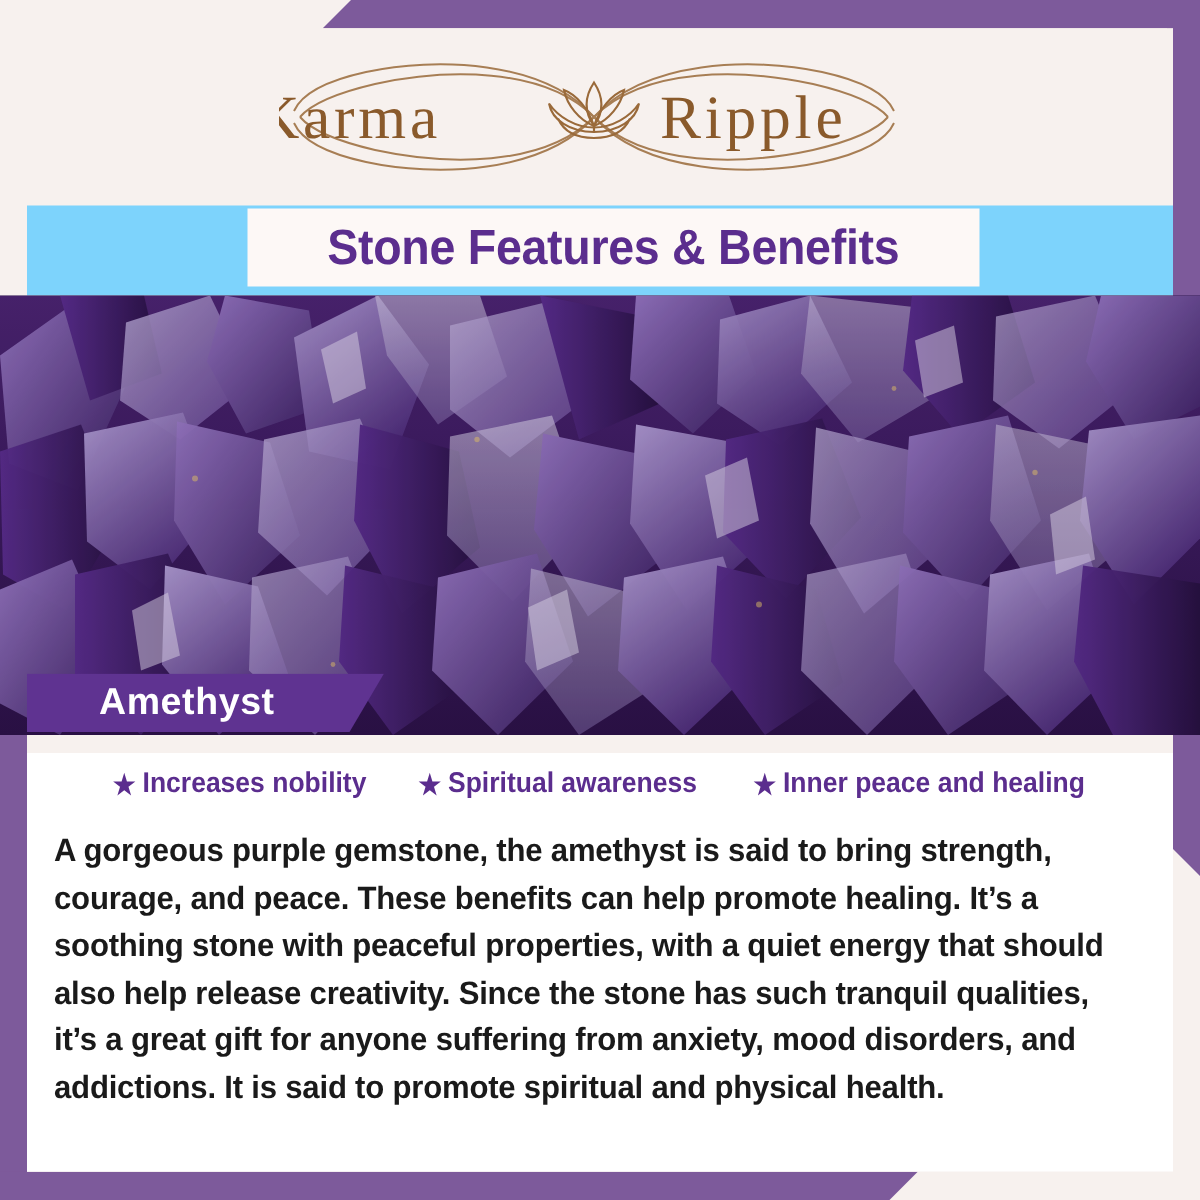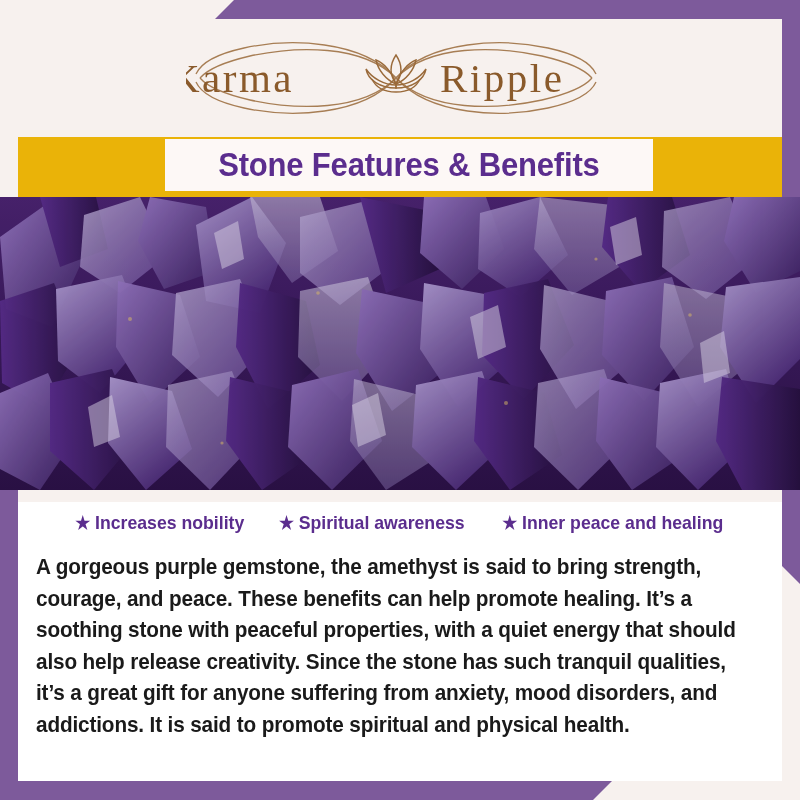--- a/index.html
+++ b/index.html
@@ -48,21 +48,21 @@
   .logo-word{
     font-family:"Liberation Serif", serif;
     font-size:41px;
     letter-spacing:2.5px;
     fill:#8a5a2b;
   }
 
   
   .title-wrap{
     position:absolute;left:18px;top:137px;width:764px;height:60px;
-    background:#eab308;
+    background:#7dd3fc;
   }
   .title-card{
     position:absolute;left:147px;top:2px;width:488px;height:52px;
     background:#fdf8f6;
     display:flex;align-items:center;justify-content:center;
   }
   .title-text{
     font-family:"Liberation Sans", sans-serif;
     font-weight:bold;
     font-size:33px;
@@ -271,20 +271,23 @@
           <circle cx="318" cy="96" r="1.8"></circle>
         <circle cx="506" cy="206" r="2"></circle>
           <circle cx="690" cy="118" r="1.8"></circle>
         <circle cx="222" cy="246" r="1.6"></circle>
           <circle cx="596" cy="62" r="1.6"></circle>
       </g>
       <rect width="800" height="293" fill="#2a1240" opacity="0.12"></rect>
     </svg>
   </div>
 
+  <div class="stone-banner">
+    <span class="stone-name">Amethyst</span>
+  </div>
 
   <div class="panel">
     <div class="panel-top-fade"></div>
 
     <div class="benefits">
       <div class="benefit">
         <span class="star">★</span>
         <span>Increases nobility</span>
       </div>
       <div class="benefit">

